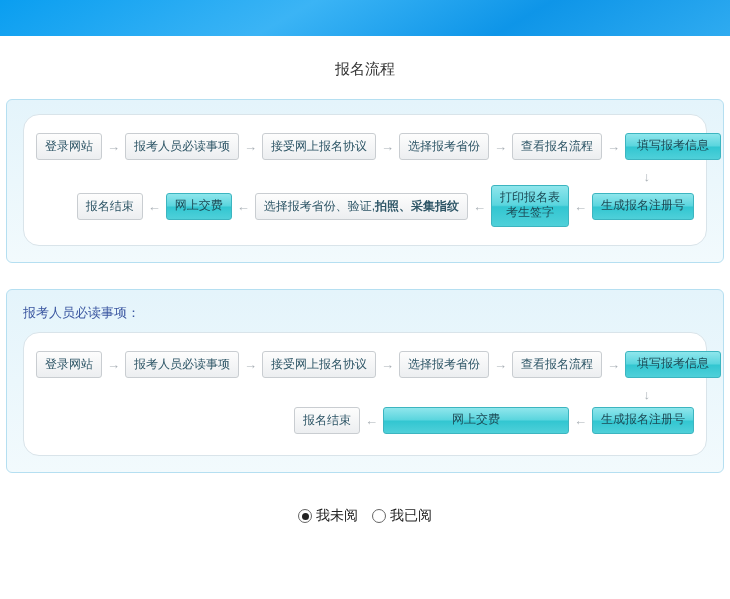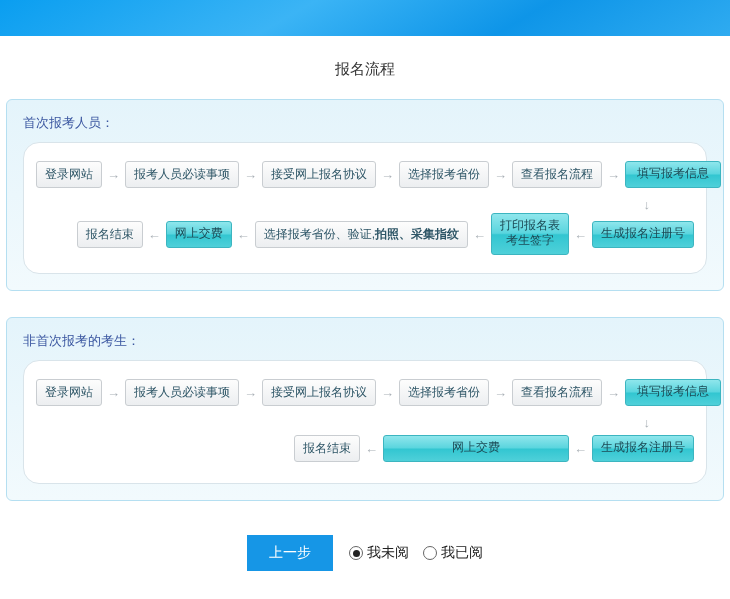--- a/index.html
+++ b/index.html
@@ -107,21 +107,20 @@
 </head>
 <body>
 
 <div class="top-banner"></div>
 
 <h1 class="page-title">报名流程</h1>
 
 <div class="container">
 
   <div class="section">
-    <div class="section-title">首次报考人员：</div>
     <div class="flow-box">
 
       <div class="flow-row left">
         <span class="step gray">登录网站</span>
         <span class="arrow">→</span>
         <span class="step gray">报考人员必读事项</span>
         <span class="arrow">→</span>
         <span class="step gray">接受网上报名协议</span>
         <span class="arrow">→</span>
         <span class="step gray">选择报考省份</span>
@@ -148,21 +147,21 @@
         <span class="step cyan multi" style="white-space:pre-line;">打印报名表
 考生签字</span>
         <span class="arrow">←</span>
         <span class="step cyan wide">生成报名注册号</span>
       </div>
 
     </div>
   </div>
 
   <div class="section">
-    <div class="section-title">非首次报考的考生：</div>
+    <div class="section-title">报考人员必读事项：</div>
     <div class="flow-box">
 
       <div class="flow-row left">
         <span class="step gray">登录网站</span>
         <span class="arrow">→</span>
         <span class="step gray">报考人员必读事项</span>
         <span class="arrow">→</span>
         <span class="step gray">接受网上报名协议</span>
         <span class="arrow">→</span>
         <span class="step gray">选择报考省份</span>
@@ -183,21 +182,20 @@
           <span style="display:block;">网上交费</span>
         </span>
         <span class="arrow">←</span>
         <span class="step cyan wide">生成报名注册号</span>
       </div>
 
     </div>
   </div>
 
   <div class="footer-row">
-    <button class="btn">上一步</button>
     <div class="radio-group">
       <label class="radio-item">
         <span class="radio-dot checked"></span>
         <span>我未阅</span>
       </label>
       <label class="radio-item">
         <span class="radio-dot"></span>
         <span>我已阅</span>
       </label>
     </div>

